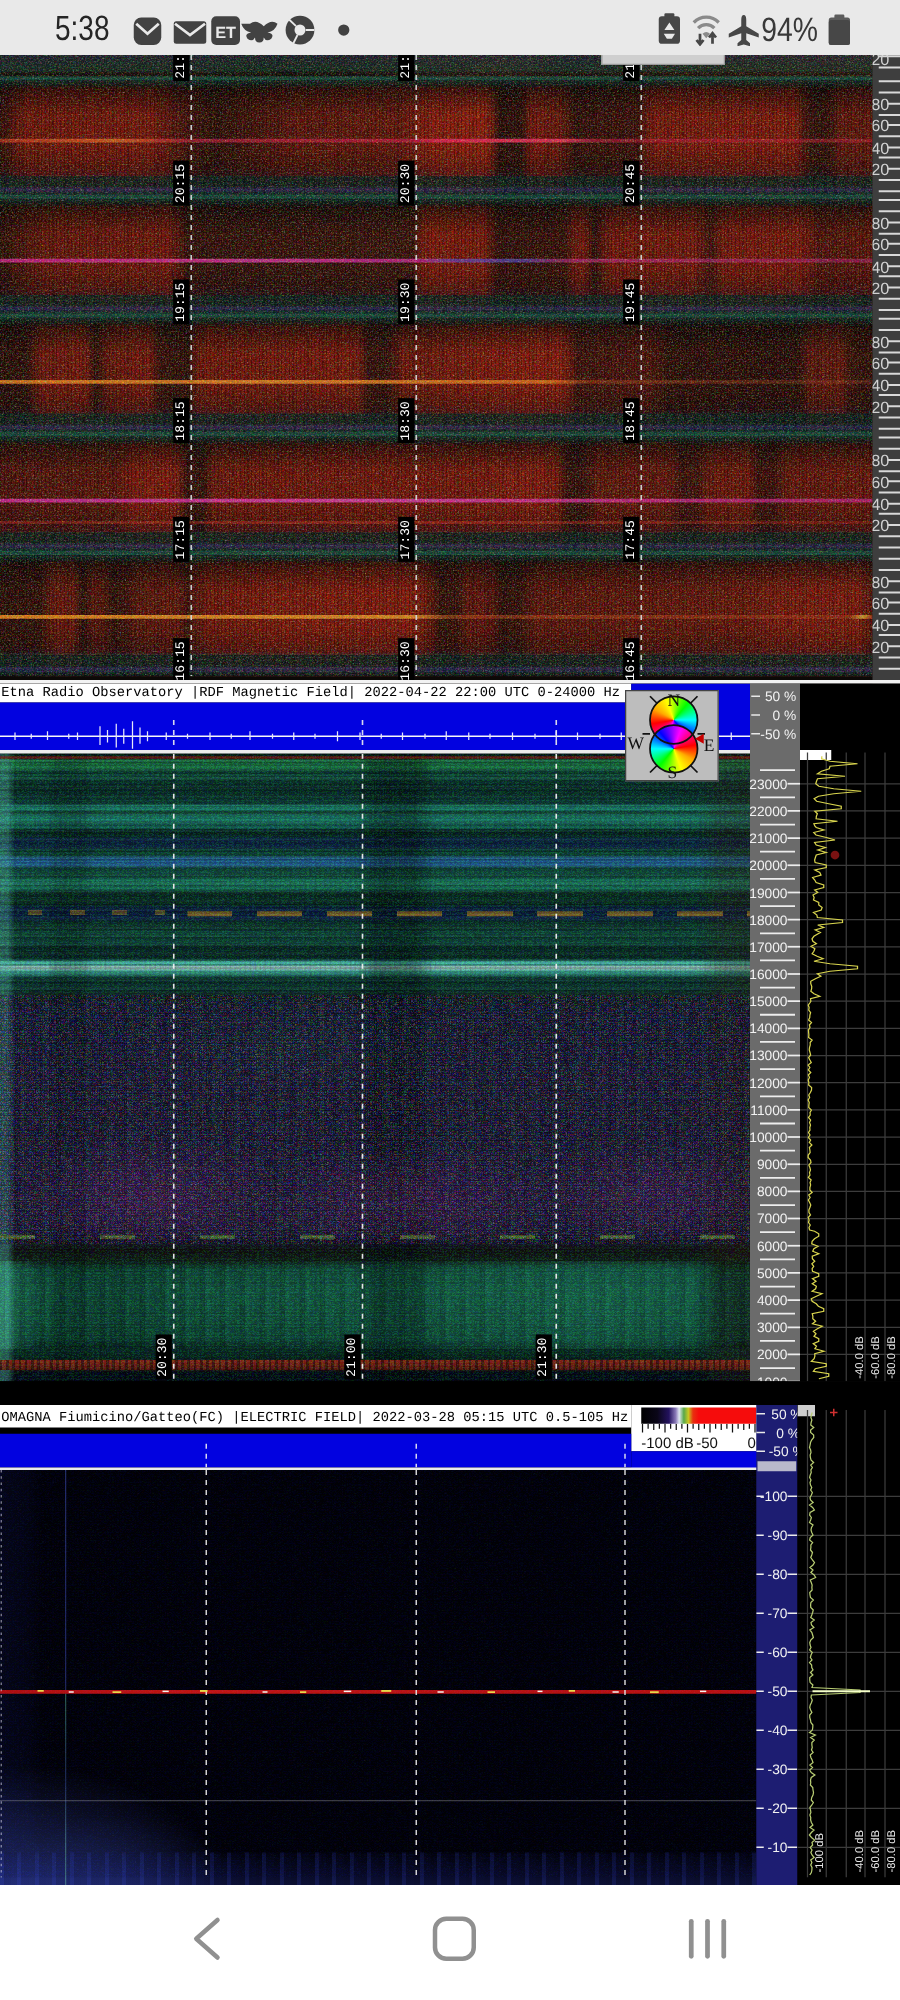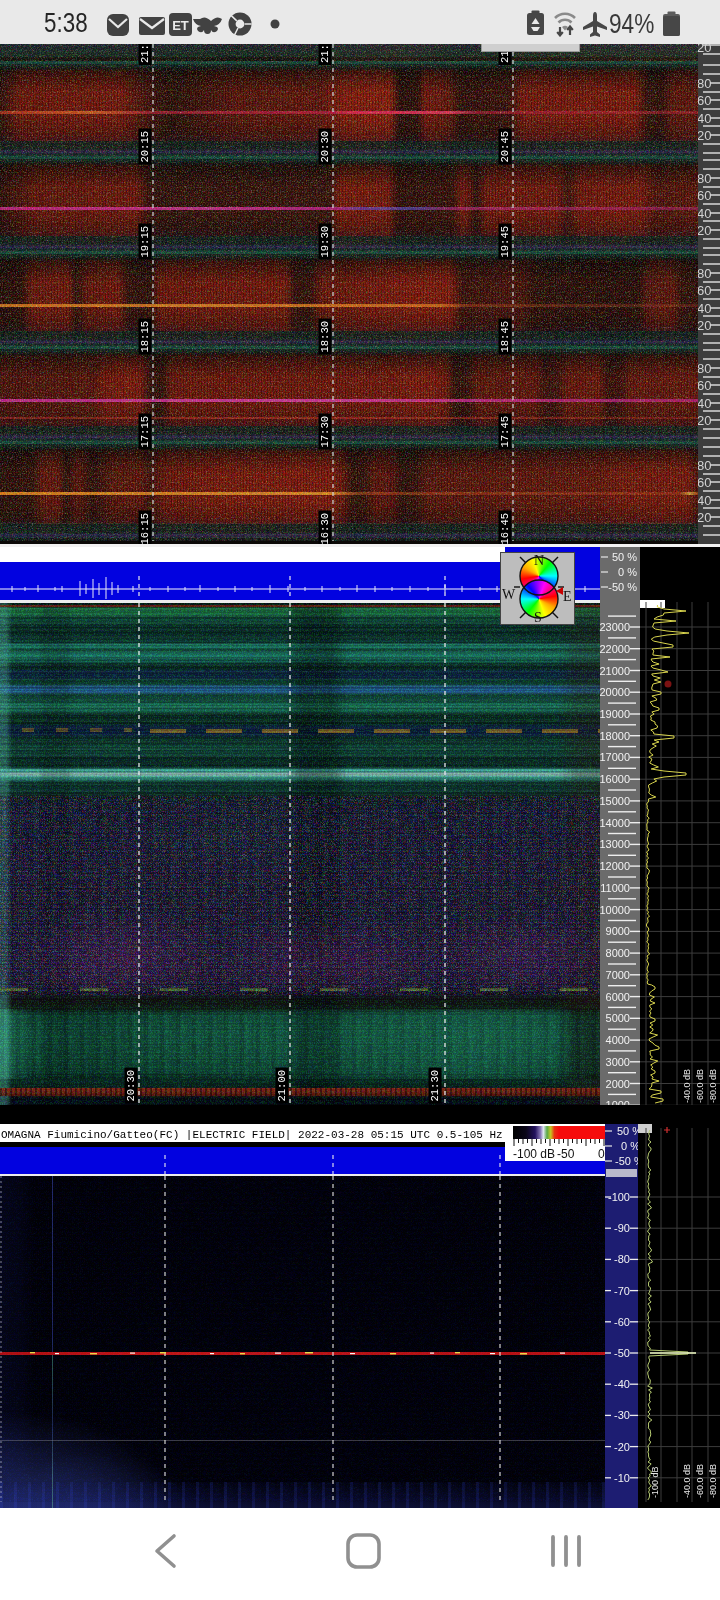--- a/index.html
+++ b/index.html
@@ -215,20 +215,21 @@
       </svg>
     </div>
 
     <div class="abs" style="left:481px;top:0;width:97px;height:7px;background:#cfcfcf;border:1px solid #9a9a9a;border-top:none;"></div>
   </div>
 
   <div class="abs" style="left:0;top:544px;width:720px;height:3px;background:#f2f2f2;"></div>
   <div class="abs" id="midsec" style="left:0;top:547px;width:720px;height:558px;background:#000;">
 
     <div class="abs" style="left:0;top:0;width:505px;height:15px;background:#fff;"></div>
+    <div class="abs mono" style="left:1px;top:2px;font-size:11px;color:#000;white-space:pre;">Etna Radio Observatory |RDF Magnetic Field| 2022-04-22 22:00 UTC 0-24000 Hz</div>
 
     <div class="abs" style="left:505px;top:0;width:95px;height:16px;background:#0202e0;"></div>
     <div class="abs" style="left:0;top:15px;width:600px;height:38px;background:#0202e0;"></div>
     <svg class="abs" style="left:0;top:15px;" width="600" height="38">
       <line x1="0" y1="27" x2="600" y2="27" stroke="#f8f8f8" stroke-width="1.2"></line>
       <g stroke="#e8e8f8" stroke-width="1">
         <line x1="12" y1="24" x2="12" y2="30"></line>
           <line x1="25" y1="25" x2="25" y2="29"></line>
           <line x1="38" y1="23" x2="38" y2="30"></line>
         <line x1="55" y1="25" x2="55" y2="29"></line>

